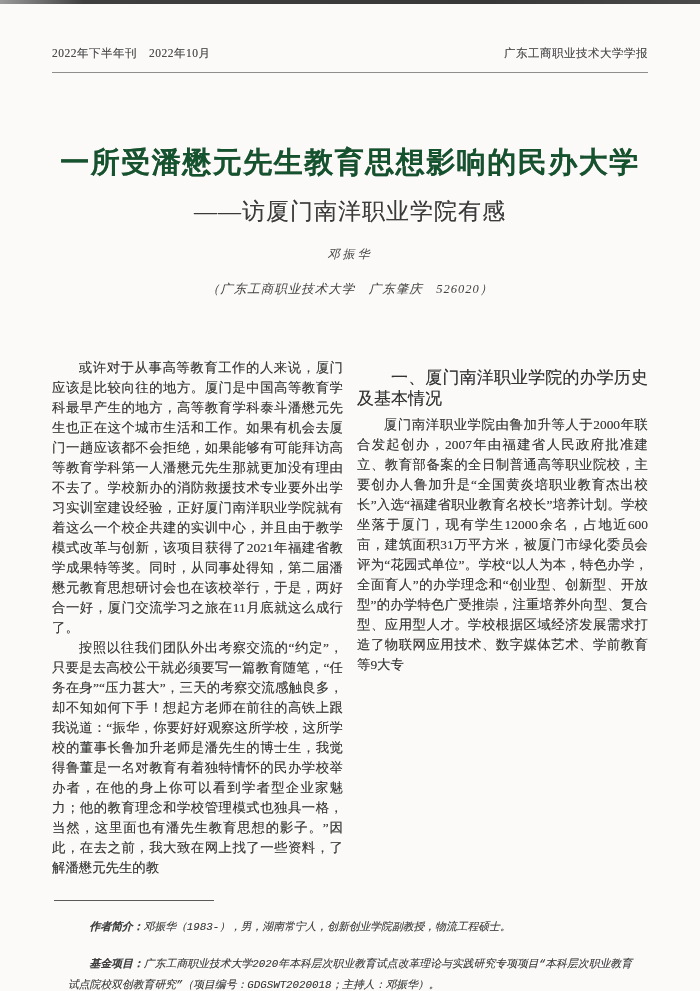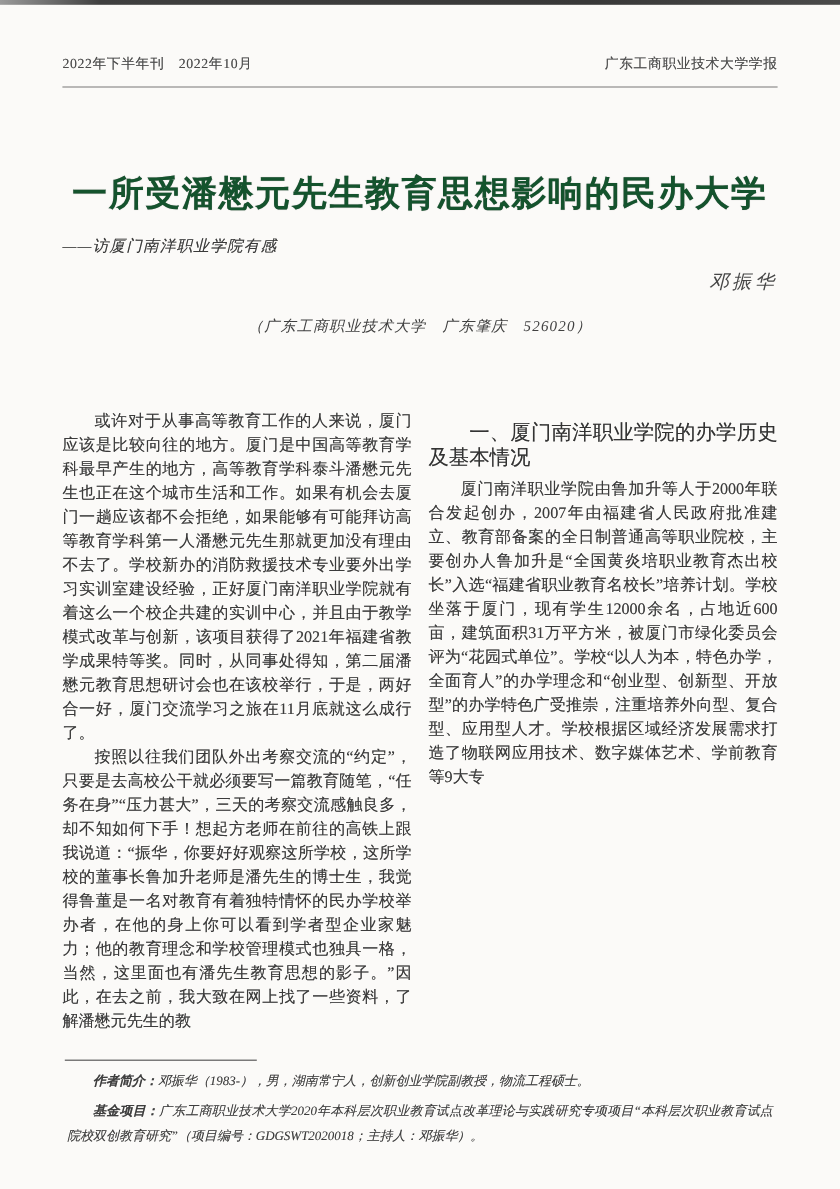--- a/index.html
+++ b/index.html
@@ -29,29 +29,28 @@
   }
   
   .article-title{
     margin:70px 0 0;
     text-align:center;
     font-size:29px;font-weight:700;color:#14532d;
     letter-spacing:1.5px;line-height:38px;
     text-shadow:0 0 .6px rgba(50,50,50,.6);
   }
   .article-subtitle{
-    margin-top:15px;
-    font-size:13px;color:#3a3a3a;font-weight:400;
+    margin-top:15px;text-align:center;
+    font-size:23px;color:#3a3a3a;font-weight:400;
     letter-spacing:1px;
     text-shadow:0 0 .5px rgba(70,70,70,.5);
-    font-style:italic;
   }
   .article-author{
-    margin-top:9px;text-align:right;
-    font-size:16px;color:#474747;letter-spacing:3px;
+    margin-top:9px;text-align:center;
+    font-size:12px;color:#474747;letter-spacing:3px;
     font-style:italic;
   }
   .article-affiliation{
     margin-top:18px;text-align:center;
     font-size:12.5px;color:#414141;letter-spacing:1px;
     font-style:italic;
   }
   
   .body-columns{
     display:flex;gap:14px;
@@ -78,21 +77,21 @@
   .footnote-area{
     margin-top:22px;
     font-size:10.8px;line-height:21px;
     font-style:italic;color:#3e3e3e;
     text-shadow:0 0 .4px rgba(90,90,90,.5);
   }
   .footnote-rule{
     width:160px;border:0;border-top:1.2px solid #5a5a5a;
     margin:0 0 7px 2px;
   }
-  .footnote-area p{margin:4px;text-indent:2em;text-align:justify;}
+  .footnote-area p{margin:16px;text-indent:2em;text-align:justify;font-family:Liberation Mono, monospace;}
   .fn-label{font-weight:700;}
   
   .page-number-row{
     position:absolute;left:46px;top:1000px;
     font-size:12.5px;color:#4f4f4f;
   }
   .page-number-row .dot{padding:0 9px;font-size:11px;color:#5a5a5a;}
 </style>
 </head>
 <body>

